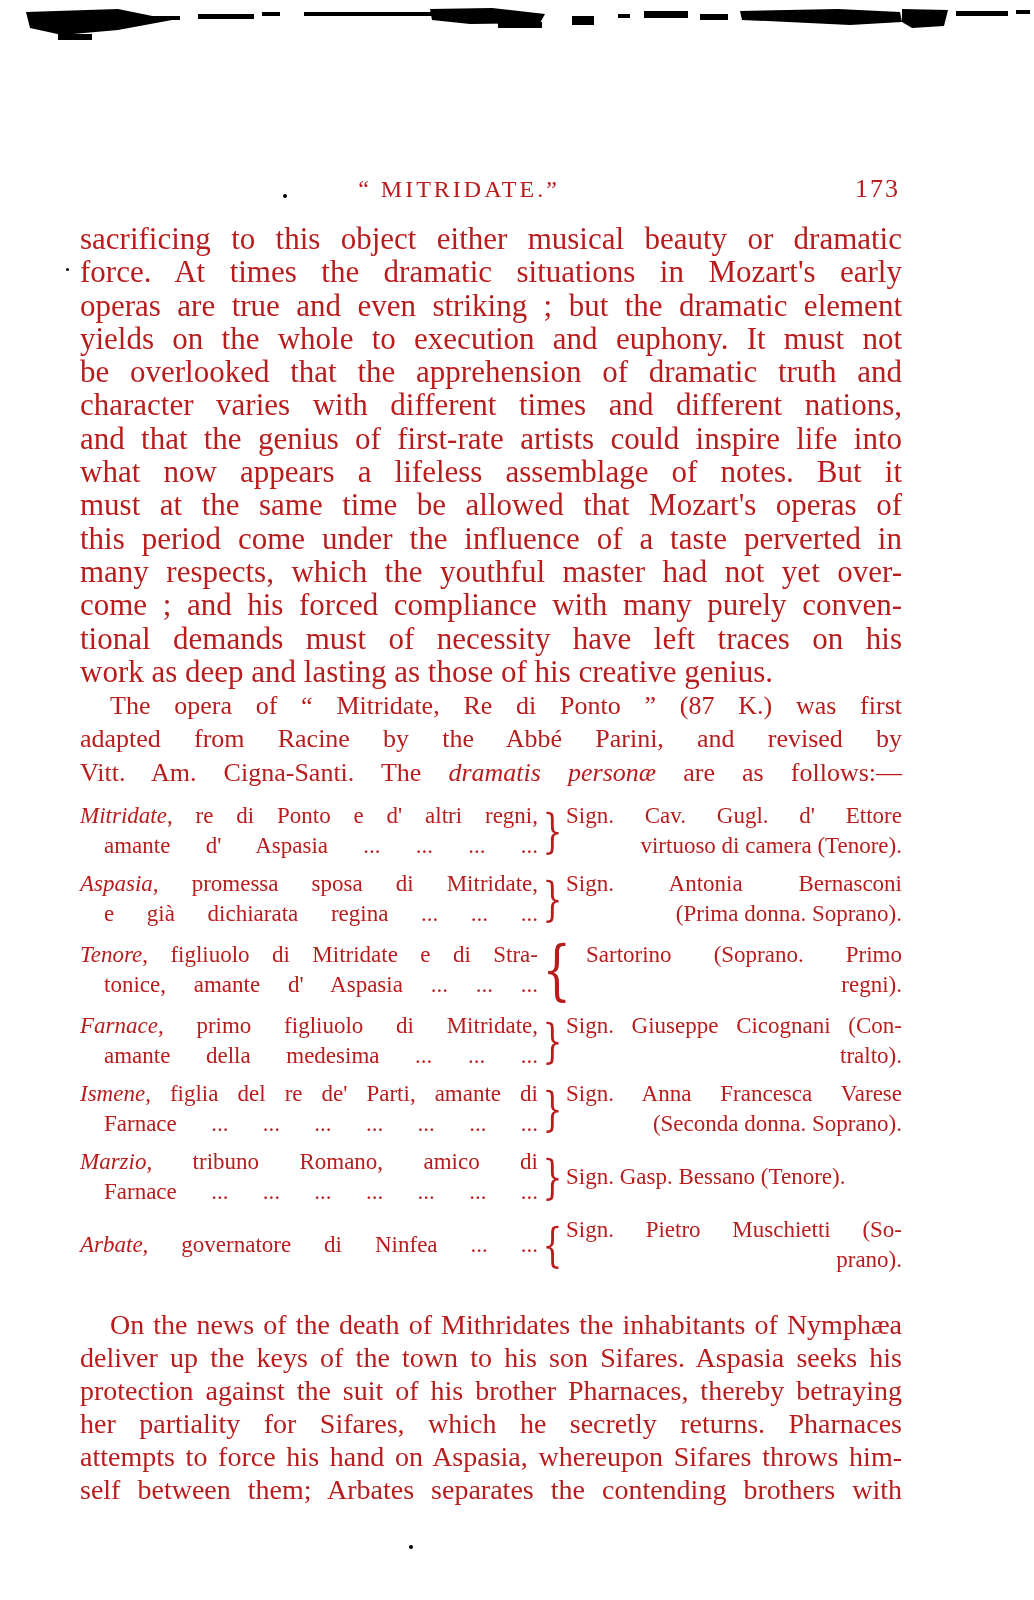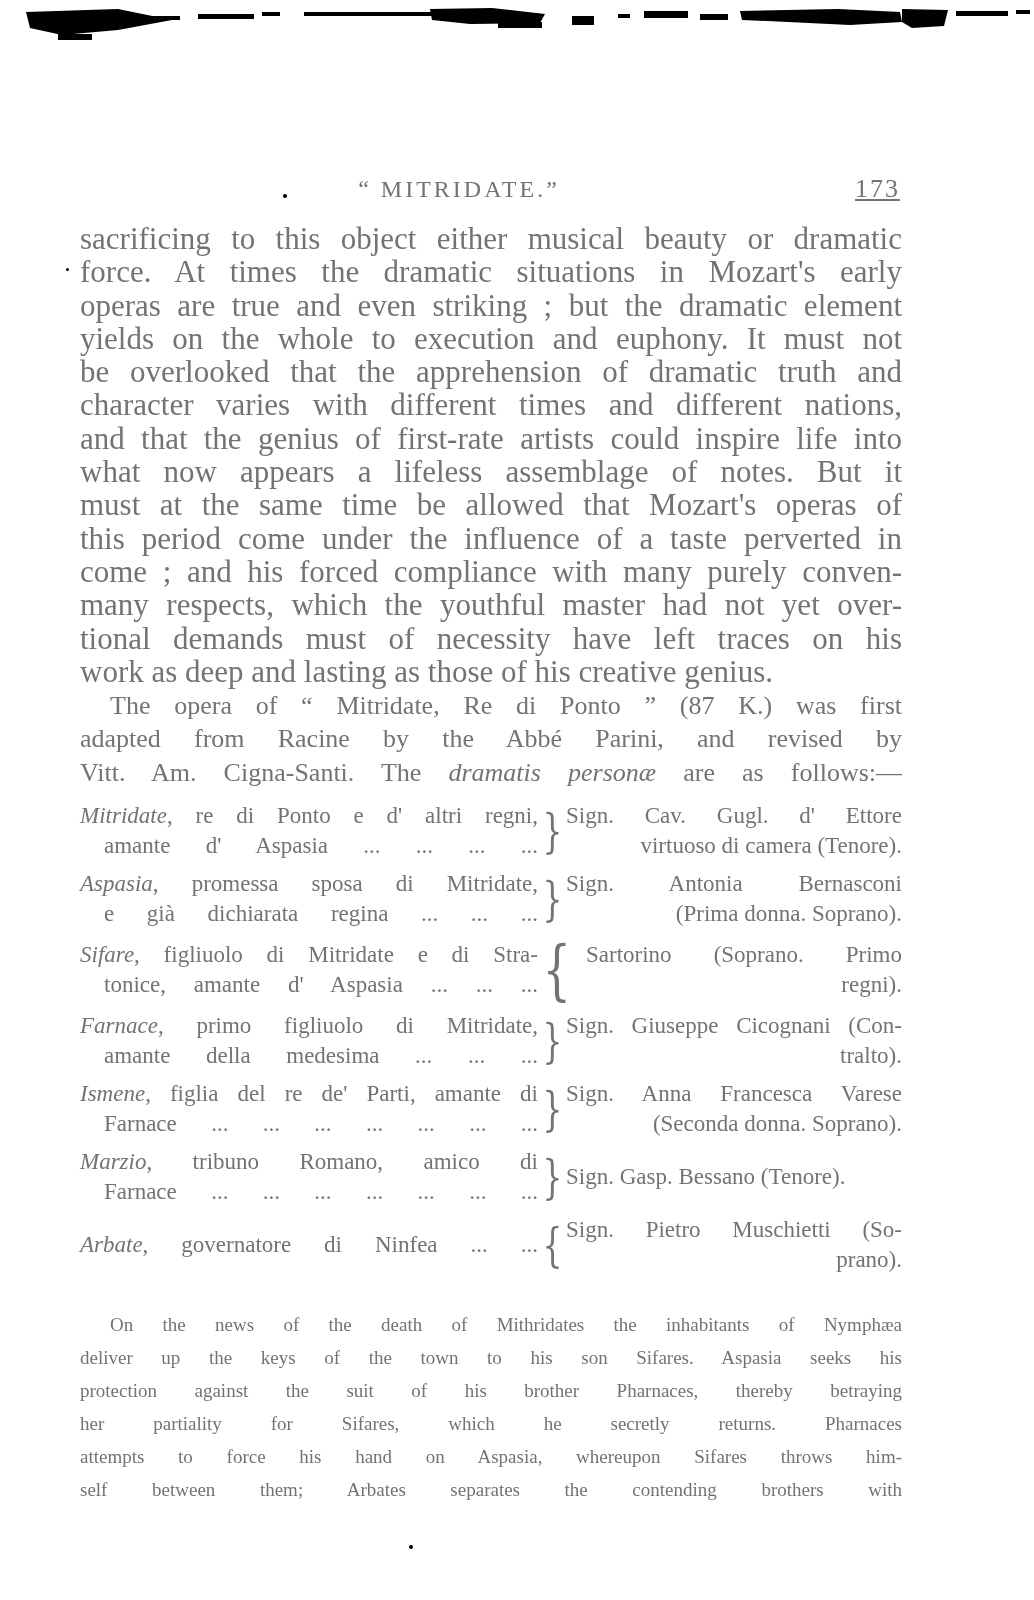--- a/index.html
+++ b/index.html
@@ -1,30 +1,30 @@
 <!DOCTYPE html>
 <html><head>
 <meta charset="utf-8">
 <style>
   html,body{margin:0;padding:0;background:#e8e8e8;}
   .page{
     position:relative;width:1034px;height:1600px;background:#ffffff;
-    font-family:"Liberation Serif","DejaVu Serif",serif;color:#737373;
+    font-family:"Liberation Serif","DejaVu Serif",serif;color:#b91c1c;
     overflow:hidden;margin:0 auto;
   }
   .content{position:absolute;left:80px;top:0;width:822px;height:100%;}
   .scan-band{position:absolute;top:0;left:0;width:1034px;height:60px;}
   .speck{position:absolute;background:#000;border-radius:50%;}
 
   .header{position:absolute;top:176px;left:0;right:0;height:38px;}
   .title{
     position:absolute;left:calc(50% - 32px);transform:translateX(-50%);
     font-size:24px;letter-spacing:3px;white-space:nowrap;
   }
-  .pagenum{position:absolute;right:2px;top:-2px;font-size:26px;letter-spacing:2px;text-decoration:underline;}
+  .pagenum{position:absolute;right:2px;top:-2px;font-size:26px;letter-spacing:2px;}
 
   .para1{position:absolute;top:222px;left:0;width:100%;font-size:31px;line-height:33.3px;}
   .intro{position:absolute;top:689px;left:0;width:100%;font-size:26px;line-height:33.3px;}
   .ln{text-align:justify;}
   .jl{text-align:justify;text-align-last:justify;}
   .indent1{text-indent:30px;}
   .it{font-style:italic;}
 
   .cast{position:absolute;top:801px;left:0;width:100%;font-size:23px;line-height:30px;}
   .cast-entry{display:flex;align-items:center;margin-bottom:8px;}
@@ -32,21 +32,21 @@
   .cl2{padding-left:24px;}
   .brace{
     width:28px;text-align:center;line-height:1;flex:0 0 28px;
     font-family:"DejaVu Serif",serif;font-weight:400;
   }
   .b2{font-size:46px;transform:scaleX(.68);}
   .b3{font-size:66px;transform:scaleX(.68);}
   .cast-right{flex:1;}
   .ind{padding-left:20px;text-align:right;}
 
-  .synopsis{position:absolute;top:1308px;left:0;width:100%;font-size:19px;line-height:33px;}
+  .synopsis{position:absolute;top:1308px;left:0;width:100%;font-size:28px;line-height:33px;}
 </style>
 </head>
 <body>
 
 <div class="page">
 
   <div class="scan-band">
     <svg width="1034" height="60" viewBox="0 0 1034 60" xmlns="http://www.w3.org/2000/svg">
       <path d="M26,12 L118,9 L172,20 L118,30 L62,35 L30,28 Z" fill="#000"></path>
       <rect x="58" y="34" width="34" height="6" fill="#000"></rect>
@@ -82,22 +82,22 @@
       <div class="ln jl">sacrificing to this object either musical beauty or dramatic</div>
       <div class="ln jl">force.  At times the dramatic situations in Mozart's early</div>
       <div class="ln jl">operas are true and even striking ; but the dramatic element</div>
       <div class="ln jl">yields on the whole to execution and euphony.  It must not</div>
       <div class="ln jl">be overlooked that the apprehension of dramatic truth and</div>
       <div class="ln jl">character varies with different times and different nations,</div>
       <div class="ln jl">and that the genius of first-rate artists could inspire life into</div>
       <div class="ln jl">what now appears a lifeless assemblage of notes.  But it</div>
       <div class="ln jl">must at the same time be allowed that Mozart's operas of</div>
       <div class="ln jl">this period come under the influence of a taste perverted in</div>
+      <div class="ln jl">many respects, which the youthful master had not yet over-</div>
       <div class="ln jl">come ; and his forced compliance with many purely conven-</div>
-      <div class="ln jl">many respects, which the youthful master had not yet over-</div>
       <div class="ln jl">tional demands must of necessity have left traces on his</div>
       <div class="ln">work as deep and lasting as those of his creative genius.</div>
     </div>
 
     <div class="intro">
       <div class="ln jl indent1">The opera of “ Mitridate, Re di Ponto ” (87 K.) was first</div>
       <div class="ln jl">adapted from Racine by the Abbé Parini, and revised by</div>
       <div class="ln jl"><span>Vitt. Am. Cigna-Santi.  The </span><span class="it">dramatis personæ</span><span> are as follows:—</span></div>
     </div>
 
@@ -122,21 +122,21 @@
         </div>
         <div class="brace b2">}</div>
         <div class="cast-right">
           <div class="jl">Sign. Antonia Bernasconi</div>
           <div class="ind">(Prima donna.  Soprano).</div>
         </div>
       </div>
 
       <div class="cast-entry">
         <div class="cast-left">
-          <div class="jl"><span class="it">Sifare</span><span>, figliuolo di Mitridate e di Stra-</span></div>
+          <div class="jl"><span class="it">Tenore</span><span>, figliuolo di Mitridate e di Stra-</span></div>
           <div class="jl cl2">tonice, amante d' Aspasia ... ... ...</div>
         </div>
         <div class="brace b3">{</div>
         <div class="cast-right">
           <div class="jl ind">Sartorino (Soprano.  Primo</div>
           <div class="ind">regni).</div>
         </div>
       </div>
 
       <div class="cast-entry">

